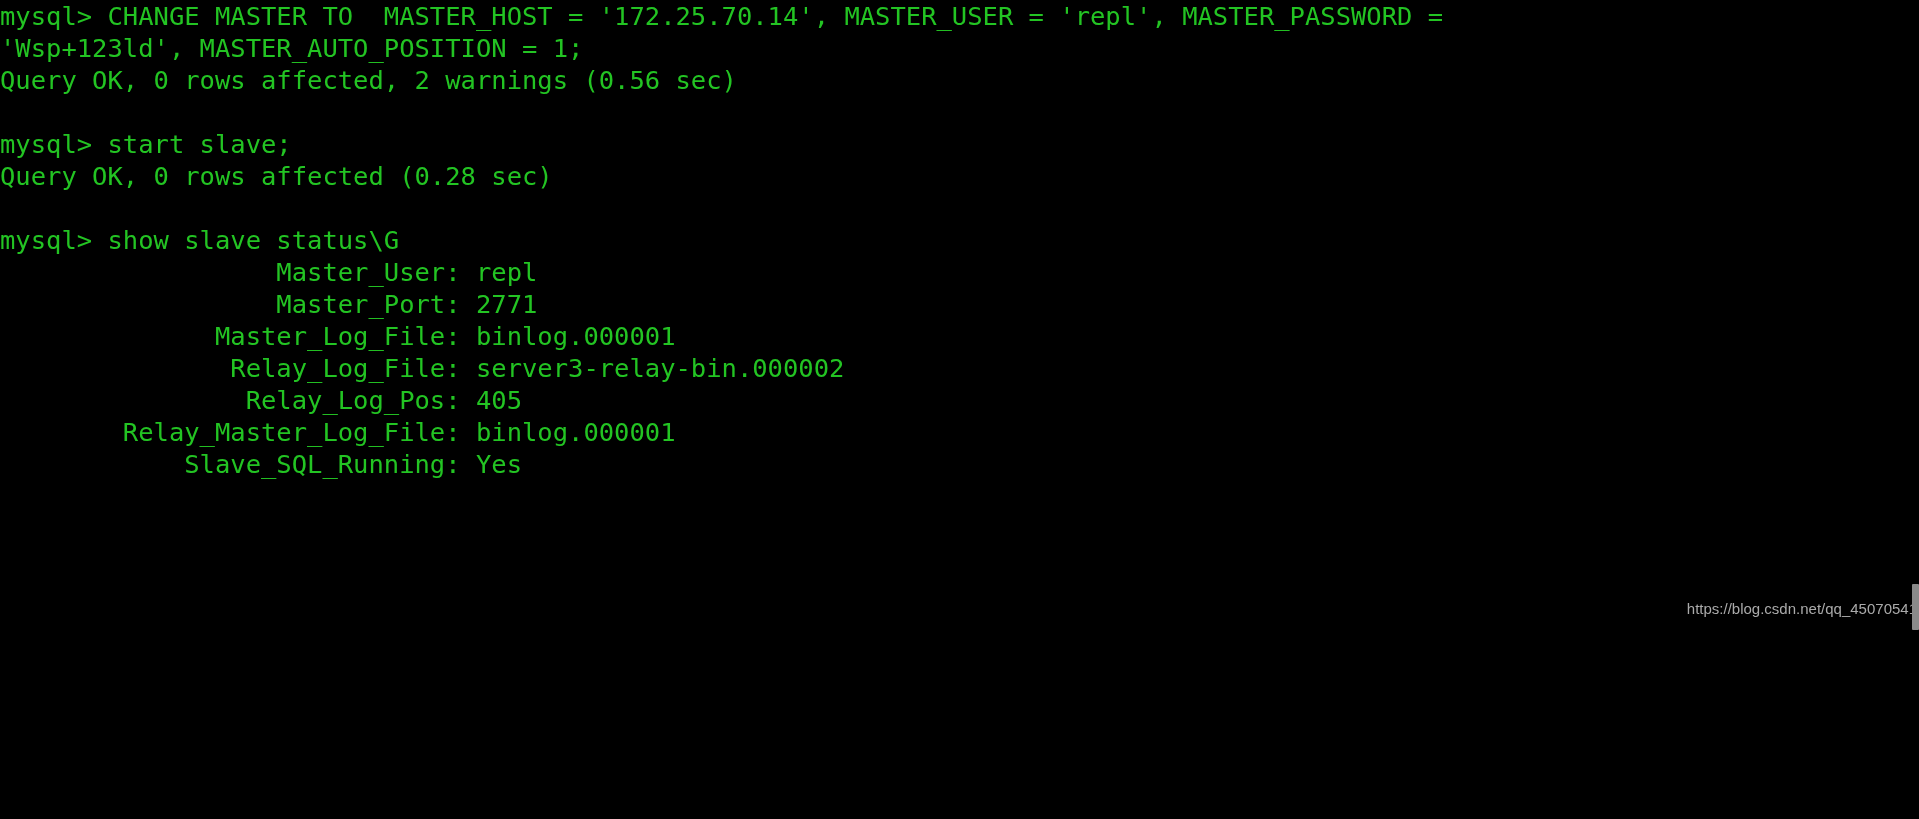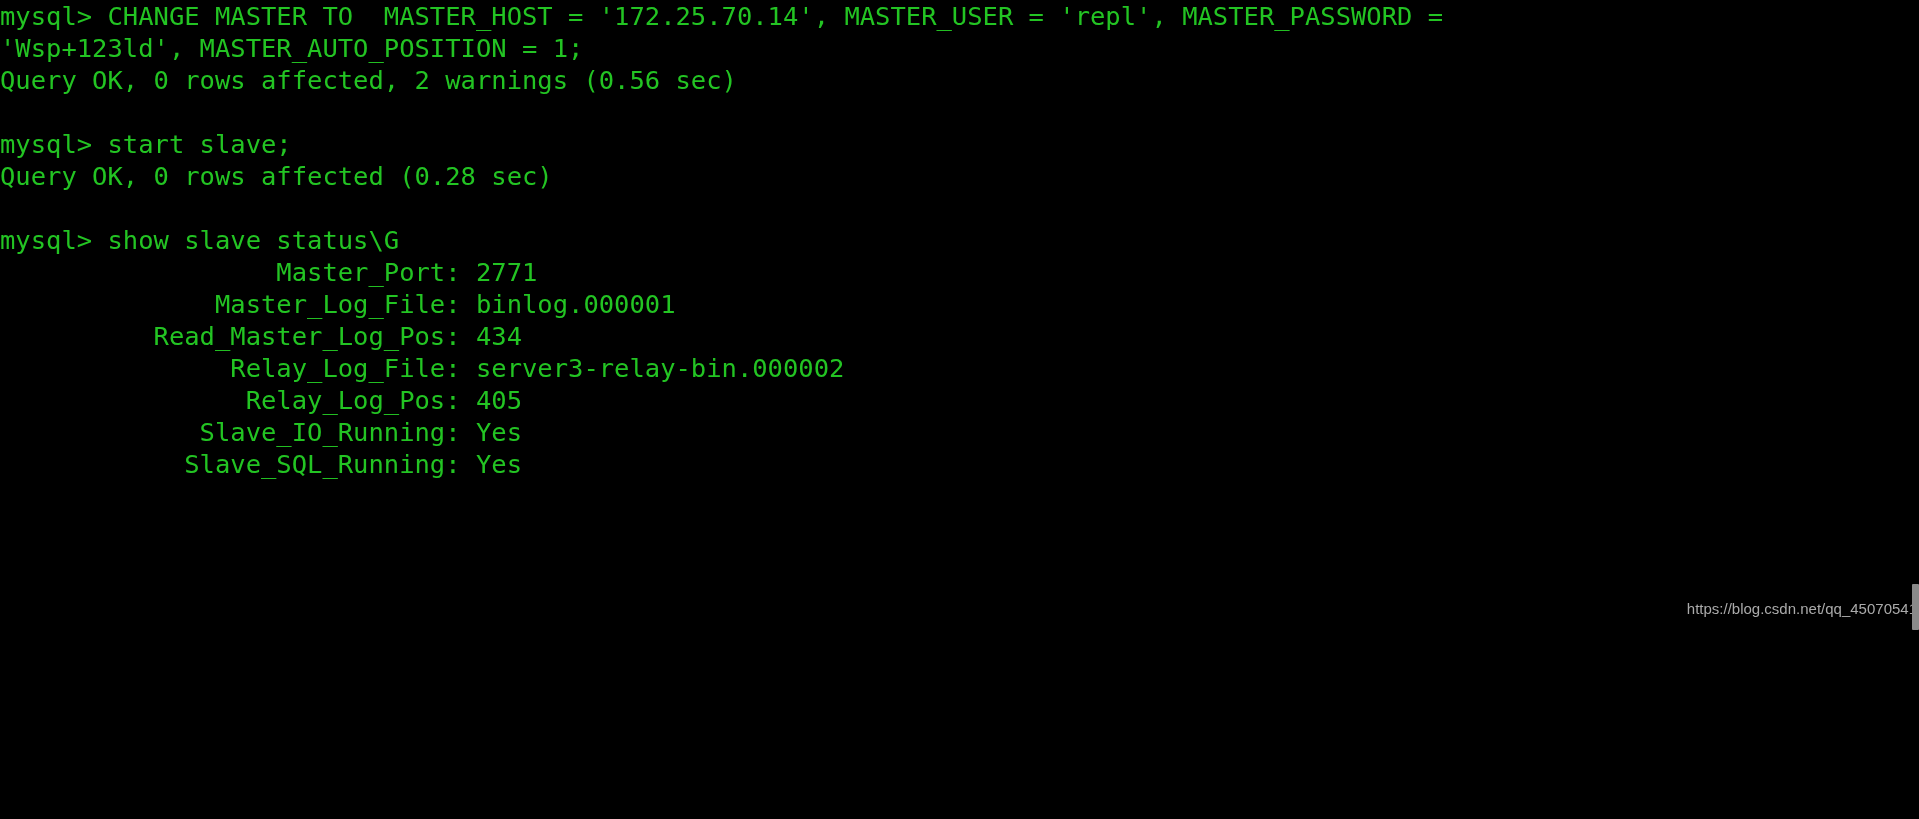--- a/index.html
+++ b/index.html
@@ -69,24 +69,24 @@
 <div id="terminal">
 
   <div class="term-line">mysql&gt; CHANGE MASTER TO  MASTER_HOST = '172.25.70.14', MASTER_USER = 'repl', MASTER_PASSWORD =</div>
   <div class="term-line">'Wsp+123ld', MASTER_AUTO_POSITION = 1;</div>
   <div class="term-line">Query OK, 0 rows affected, 2 warnings (0.56 sec)</div>
   <div class="term-line blank"></div>
   <div class="term-line">mysql&gt; start slave;</div>
   <div class="term-line">Query OK, 0 rows affected (0.28 sec)</div>
   <div class="term-line blank"></div>
   <div class="term-line">mysql&gt; show slave status\G</div>
+  <div class="term-line">                  Master_User: repl</div>
   <div class="term-line">                  Master_Port: 2771</div>
   <div class="term-line">              Master_Log_File: binlog.000001</div>
-  <div class="term-line">          Read_Master_Log_Pos: 434</div>
   <div class="term-line">               Relay_Log_File: server3-relay-bin.000002</div>
   <div class="term-line">                Relay_Log_Pos: 405</div>
-  <div class="term-line">             Slave_IO_Running: Yes</div>
+  <div class="term-line">        Relay_Master_Log_File: binlog.000001</div>
   <div class="term-line">            Slave_SQL_Running: Yes</div>
 
   <div id="watermark">https://blog.csdn.net/qq_45070541</div>
   <div id="scroll-nub"></div>
 
 </div>
 
 </body></html>

